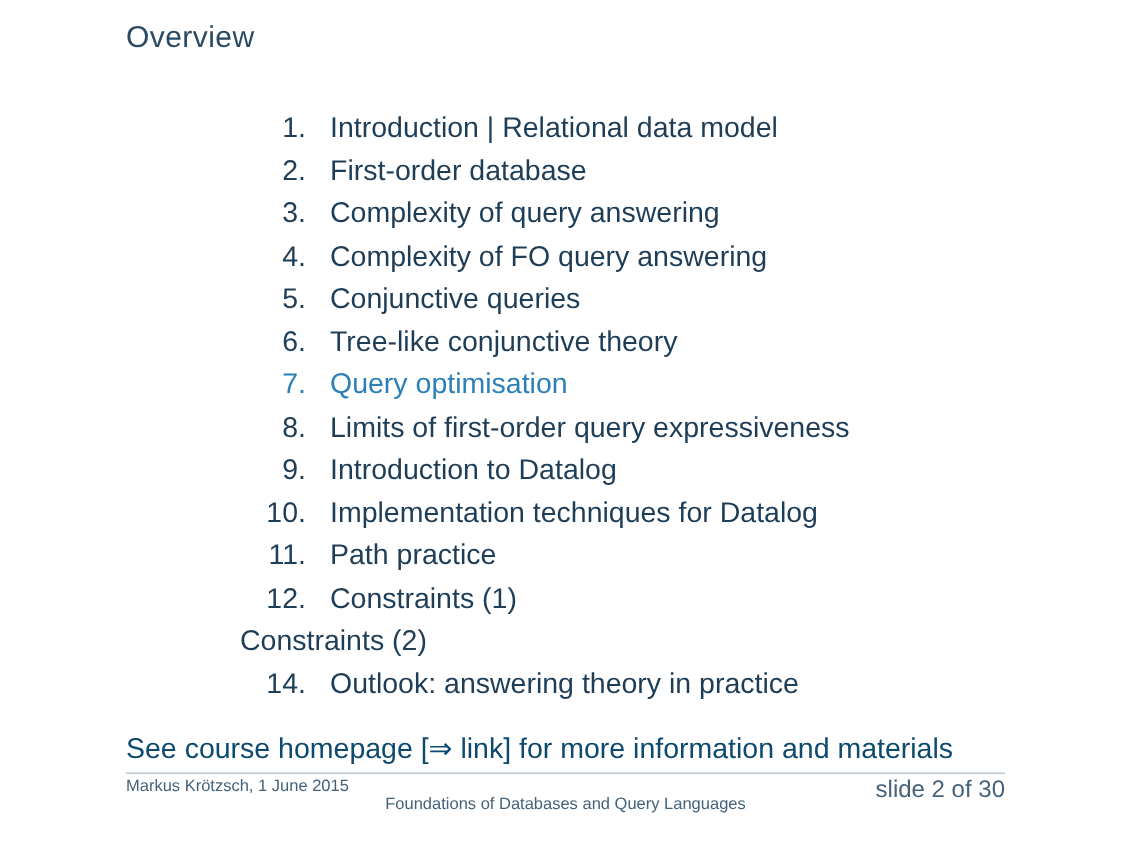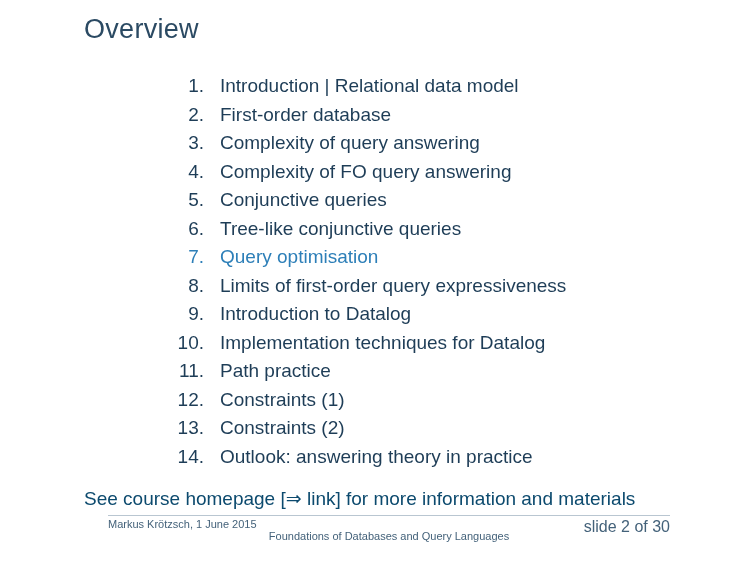--- a/index.html
+++ b/index.html
@@ -17,21 +17,21 @@
   .slide {
     position: relative;
     width: 754px;
     height: 566px;
     box-sizing: border-box;
   }
   .slide-title {
     position: absolute;
     left: 84px;
     top: 14px;
-    font-size: 27px;
+    font-size: 20px;
     font-weight: normal;
     color: #2b4a63;
     letter-spacing: 0.3px;
   }
   .outline-list {
     position: absolute;
     left: 160px;
     top: 72px;
     width: 560px;
   }
@@ -59,21 +59,20 @@
     font-size: 19px;
     color: #0c4a6e;
     white-space: nowrap;
   }
   .footer-bar {
     position: absolute;
     left: 84px;
     right: 84px;
     top: 515px;
     height: 20px;
-    margin-left: 24px;
   }
   .footer-bar .rule {
     position: absolute;
     left: 0;
     right: 0;
     top: 0;
     height: 1px;
     background: #b9c6d1;
   }
   .footer-bar .fl {
@@ -125,21 +124,21 @@
       <div class="outline-item">
         <span class="num">4.</span>
         <span class="label">Complexity of FO query answering</span>
       </div>
       <div class="outline-item">
         <span class="num">5.</span>
         <span class="label">Conjunctive queries</span>
       </div>
       <div class="outline-item">
         <span class="num">6.</span>
-        <span class="label">Tree-like conjunctive queries</span>
+        <span class="label">Tree-like conjunctive theory</span>
       </div>
       <div class="outline-item highlight">
         <span class="num">7.</span>
         <span class="label">Query optimisation</span>
       </div>
       <div class="outline-item">
         <span class="num">8.</span>
         <span class="label">Limits of first-order query expressiveness</span>
       </div>
       <div class="outline-item">
@@ -152,21 +151,20 @@
       </div>
       <div class="outline-item">
         <span class="num">11.</span>
         <span class="label">Path practice</span>
       </div>
       <div class="outline-item">
         <span class="num">12.</span>
         <span class="label">Constraints (1)</span>
       </div>
       <div class="outline-item">
-        <span class="num">13.</span>
         <span class="label">Constraints (2)</span>
       </div>
       <div class="outline-item">
         <span class="num">14.</span>
         <span class="label">Outlook: answering theory in practice</span>
       </div>
     </div>
 
   <div class="footer-note">See course homepage [⇒ link] for more information and materials</div>
 

